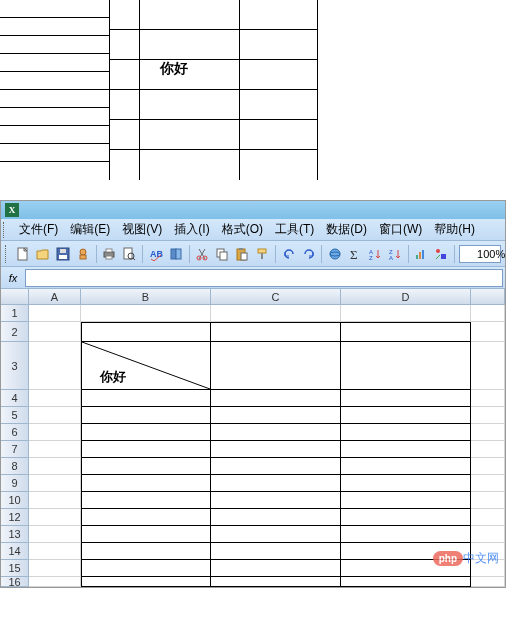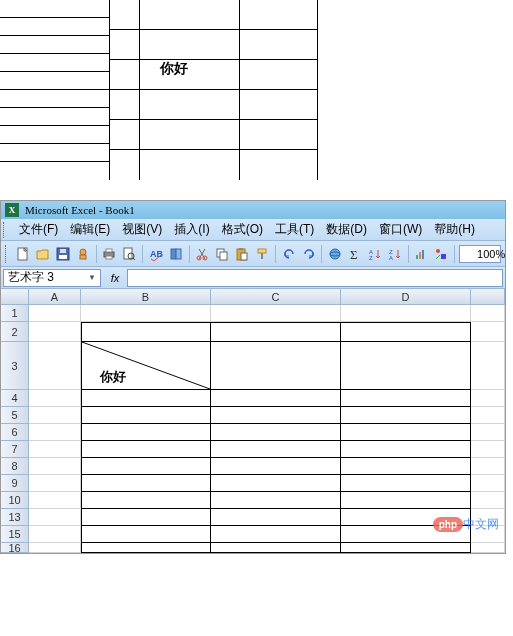--- a/index.html
+++ b/index.html
@@ -113,21 +113,20 @@
           <div style="border-bottom:none;"></div>
         </div>
     </div>
   </div>
 </div>
 
 <div class="excel-window">
 
   <div class="title-bar">
     <span class="excel-icon">X</span>
-    <span><span>Microsoft Excel</span><span> - </span><span>Book1</span></span>
   </div>
 
   <div class="menu-bar">
     <div class="menu-handle"></div>
     <span class="menu-item">文件(F)</span>
     <span class="menu-item">编辑(E)</span>
     <span class="menu-item">视图(V)</span>
     <span class="menu-item">插入(I)</span>
     <span class="menu-item">格式(O)</span>
     <span class="menu-item">工具(T)</span>
@@ -269,24 +268,20 @@
           <circle cx="4" cy="4" r="2" fill="#d44"></circle>
           <rect x="7" y="7" width="5" height="5" fill="#44d"></rect>
           <path d="M2 12 L6 8" stroke="#4a4"></path>
         </svg>
       </span>
     <div class="tb-sep"></div>
     <span class="zoom-box">100%</span>
   </div>
 
   <div class="formula-bar">
-    <div class="name-box">
-      <span>艺术字 3</span>
-      <span class="dropdown">▼</span>
-    </div>
     <span class="fx-btn">fx</span>
     <div class="formula-input"></div>
   </div>
 
   <div class="grid-area">
     <div class="grid-header-row">
       <div class="corner-cell"></div>
       <div class="col-header col-A">A</div>
       <div class="col-header col-B">B</div>
       <div class="col-header col-C">C</div>
@@ -376,21 +371,37 @@
     </div>
     <div class="grid-row">
       <div class="row-header row-h-n">10</div>
       <div class="cell col-A row-h-n"></div>
       <div class="cell col-B row-h-n bordered-cell border-left"></div>
       <div class="cell col-C row-h-n bordered-cell"></div>
       <div class="cell col-D row-h-n bordered-cell"></div>
       <div class="cell col-E row-h-n"></div>
     </div>
     <div class="grid-row">
+      <div class="row-header row-h-n">12</div>
+      <div class="cell col-A row-h-n"></div>
+      <div class="cell col-B row-h-n bordered-cell border-left"></div>
+      <div class="cell col-C row-h-n bordered-cell"></div>
+      <div class="cell col-D row-h-n bordered-cell"></div>
+      <div class="cell col-E row-h-n"></div>
+    </div>
+    <div class="grid-row">
       <div class="row-header row-h-n">13</div>
+      <div class="cell col-A row-h-n"></div>
+      <div class="cell col-B row-h-n bordered-cell border-left"></div>
+      <div class="cell col-C row-h-n bordered-cell"></div>
+      <div class="cell col-D row-h-n bordered-cell"></div>
+      <div class="cell col-E row-h-n"></div>
+    </div>
+    <div class="grid-row">
+      <div class="row-header row-h-n">14</div>
       <div class="cell col-A row-h-n"></div>
       <div class="cell col-B row-h-n bordered-cell border-left"></div>
       <div class="cell col-C row-h-n bordered-cell"></div>
       <div class="cell col-D row-h-n bordered-cell"></div>
       <div class="cell col-E row-h-n"></div>
     </div>
     <div class="grid-row">
       <div class="row-header row-h-n">15</div>
       <div class="cell col-A row-h-n"></div>
       <div class="cell col-B row-h-n bordered-cell border-left"></div>

